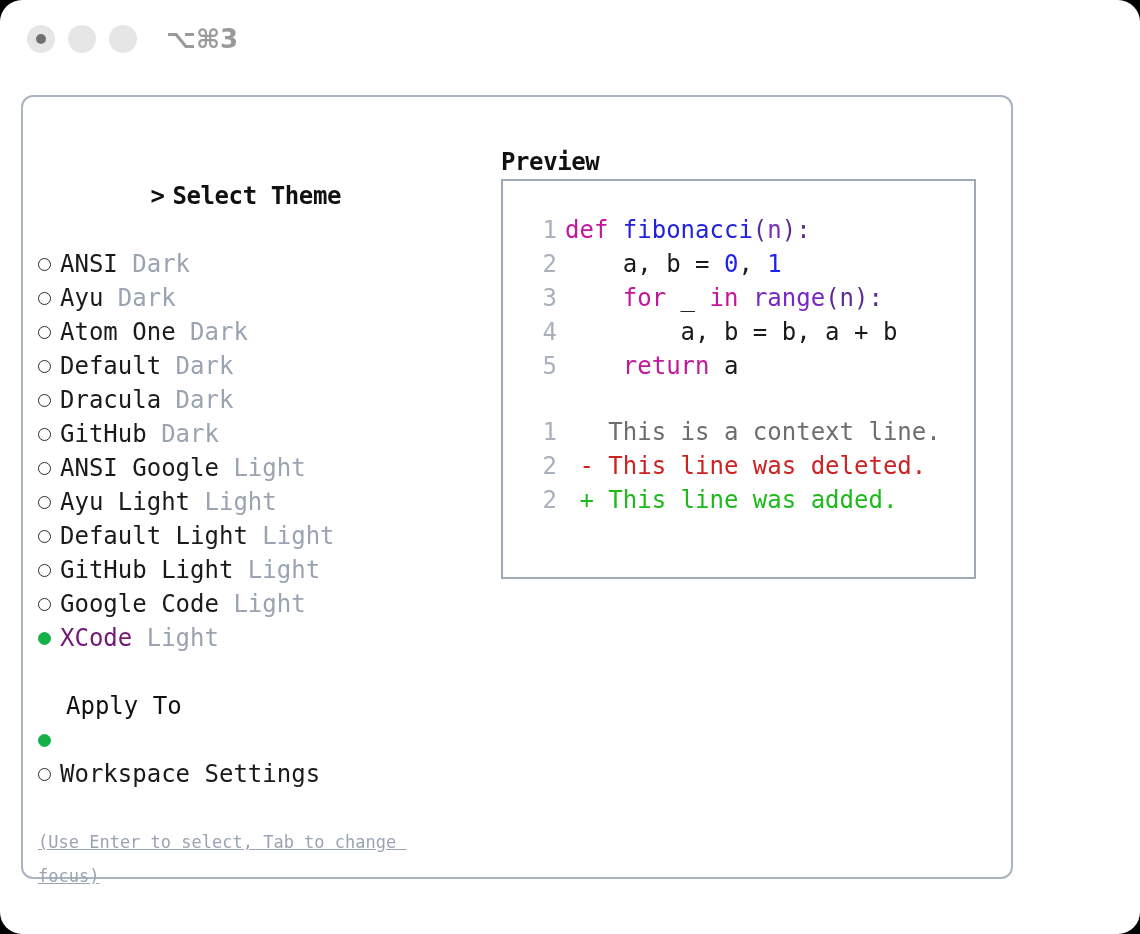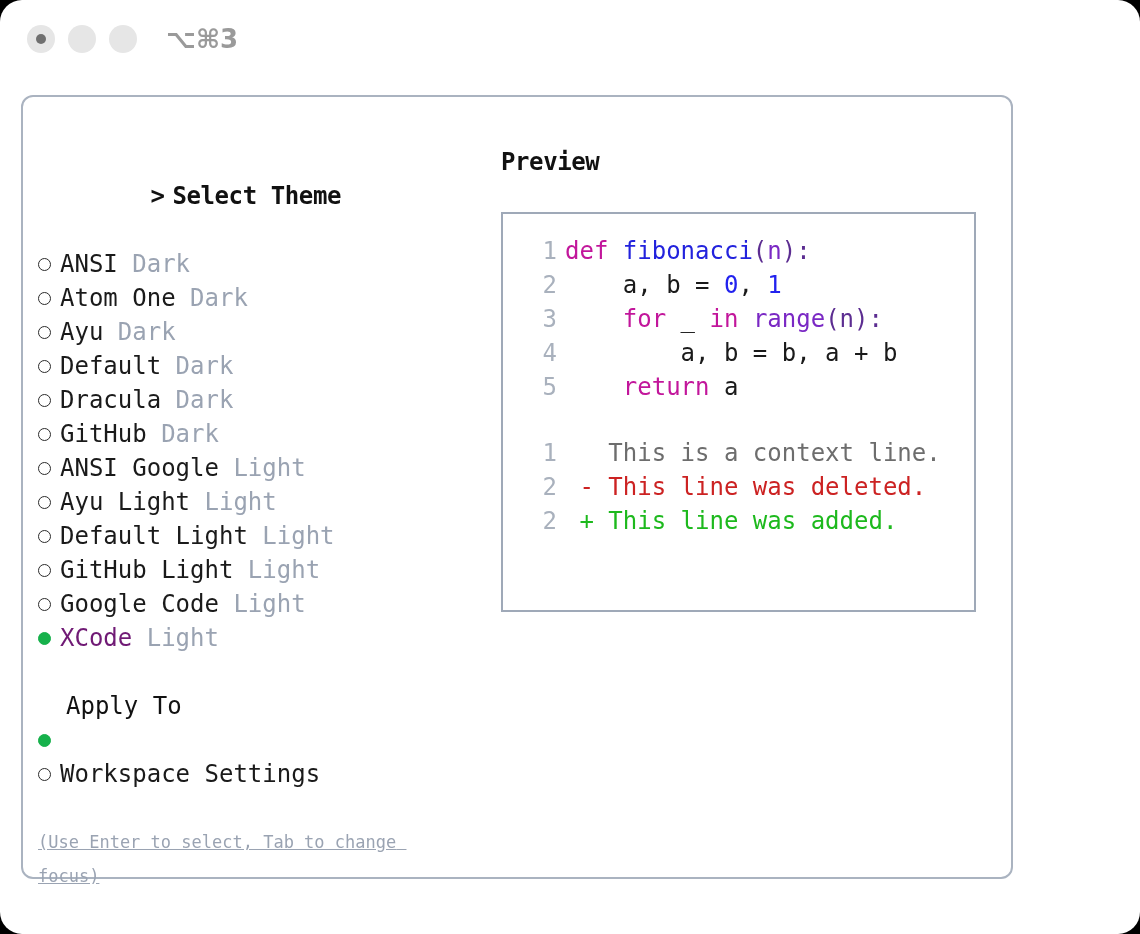--- a/index.html
+++ b/index.html
@@ -164,27 +164,26 @@
   .preview-title {
     font-family: "DejaVu Sans Mono", monospace;
     font-size: 24px;
     font-weight: 700;
     color: #111111;
     line-height: 34px;
     letter-spacing: -0.4px;
   }
 
   .preview-box {
-    margin-top: 33px;
     width: 475px;
     height: 400px;
     border: 2px solid #9fa9b8;
     box-sizing: border-box;
     background: #ffffff;
-    padding: 20px 0 0 0;
+    padding: 32px 0 0 0;
   }
 
   .code-line {
     font-family: "DejaVu Sans Mono", monospace;
     font-size: 24px;
     line-height: 34px;
     white-space: pre;
     padding-left: 20px;
   }
   .lno {
@@ -227,22 +226,22 @@
   <div class="panel">
 
     <div class="left-col">
 
       <div class="tui-line section-title">
         <span class="marker">&gt;</span><span>Select Theme</span>
       </div>
 
       <div id="theme-list">
           <div class="tui-line theme-row"><span class="marker"><span class="bullet-empty"></span></span><span class="theme-name">ANSI</span><span> </span><span class="theme-kind">Dark</span></div>
+          <div class="tui-line theme-row"><span class="marker"><span class="bullet-empty"></span></span><span class="theme-name">Ayu</span><span> </span><span class="theme-kind">Dark</span></div>
           <div class="tui-line theme-row"><span class="marker"><span class="bullet-empty"></span></span><span class="theme-name">Atom One</span><span> </span><span class="theme-kind">Dark</span></div>
-          <div class="tui-line theme-row"><span class="marker"><span class="bullet-empty"></span></span><span class="theme-name">Ayu</span><span> </span><span class="theme-kind">Dark</span></div>
           <div class="tui-line theme-row"><span class="marker"><span class="bullet-empty"></span></span><span class="theme-name">Default</span><span> </span><span class="theme-kind">Dark</span></div>
           <div class="tui-line theme-row"><span class="marker"><span class="bullet-empty"></span></span><span class="theme-name">Dracula</span><span> </span><span class="theme-kind">Dark</span></div>
           <div class="tui-line theme-row"><span class="marker"><span class="bullet-empty"></span></span><span class="theme-name">GitHub</span><span> </span><span class="theme-kind">Dark</span></div>
           <div class="tui-line theme-row"><span class="marker"><span class="bullet-empty"></span></span><span class="theme-name">ANSI Google</span><span> </span><span class="theme-kind">Light</span></div>
           <div class="tui-line theme-row"><span class="marker"><span class="bullet-empty"></span></span><span class="theme-name">Ayu Light</span><span> </span><span class="theme-kind">Light</span></div>
           <div class="tui-line theme-row"><span class="marker"><span class="bullet-empty"></span></span><span class="theme-name">Default Light</span><span> </span><span class="theme-kind">Light</span></div>
           <div class="tui-line theme-row"><span class="marker"><span class="bullet-empty"></span></span><span class="theme-name">GitHub Light</span><span> </span><span class="theme-kind">Light</span></div>
           <div class="tui-line theme-row"><span class="marker"><span class="bullet-empty"></span></span><span class="theme-name">Google Code</span><span> </span><span class="theme-kind">Light</span></div>
           <div class="tui-line theme-row selected"><span class="marker"><span class="bullet-filled"></span></span><span class="theme-name">XCode</span><span> </span><span class="theme-kind">Light</span></div>
         </div>

